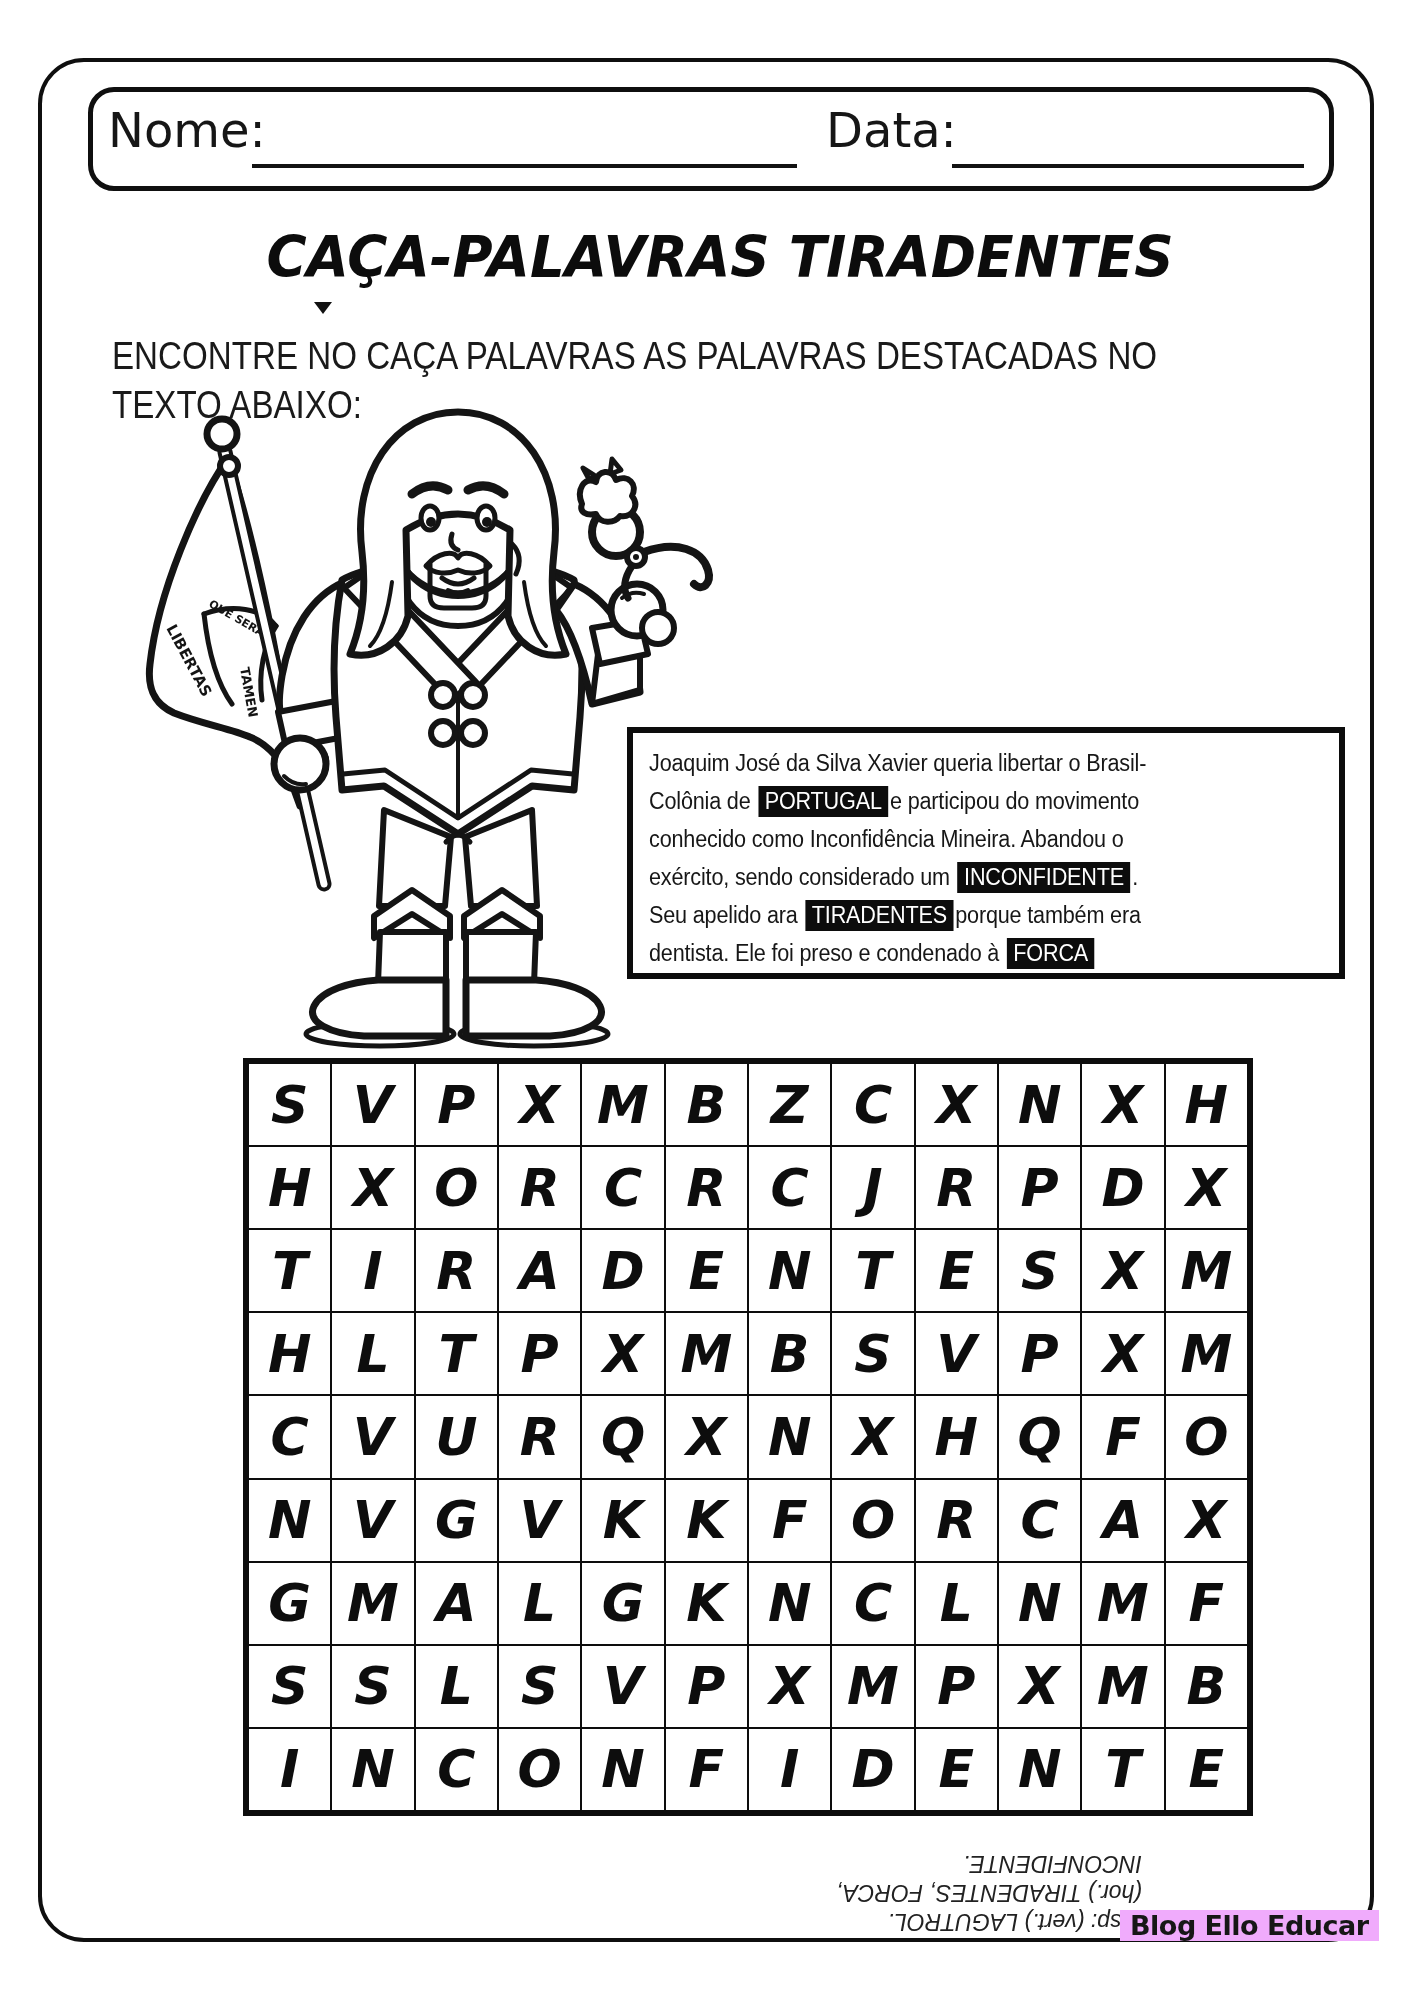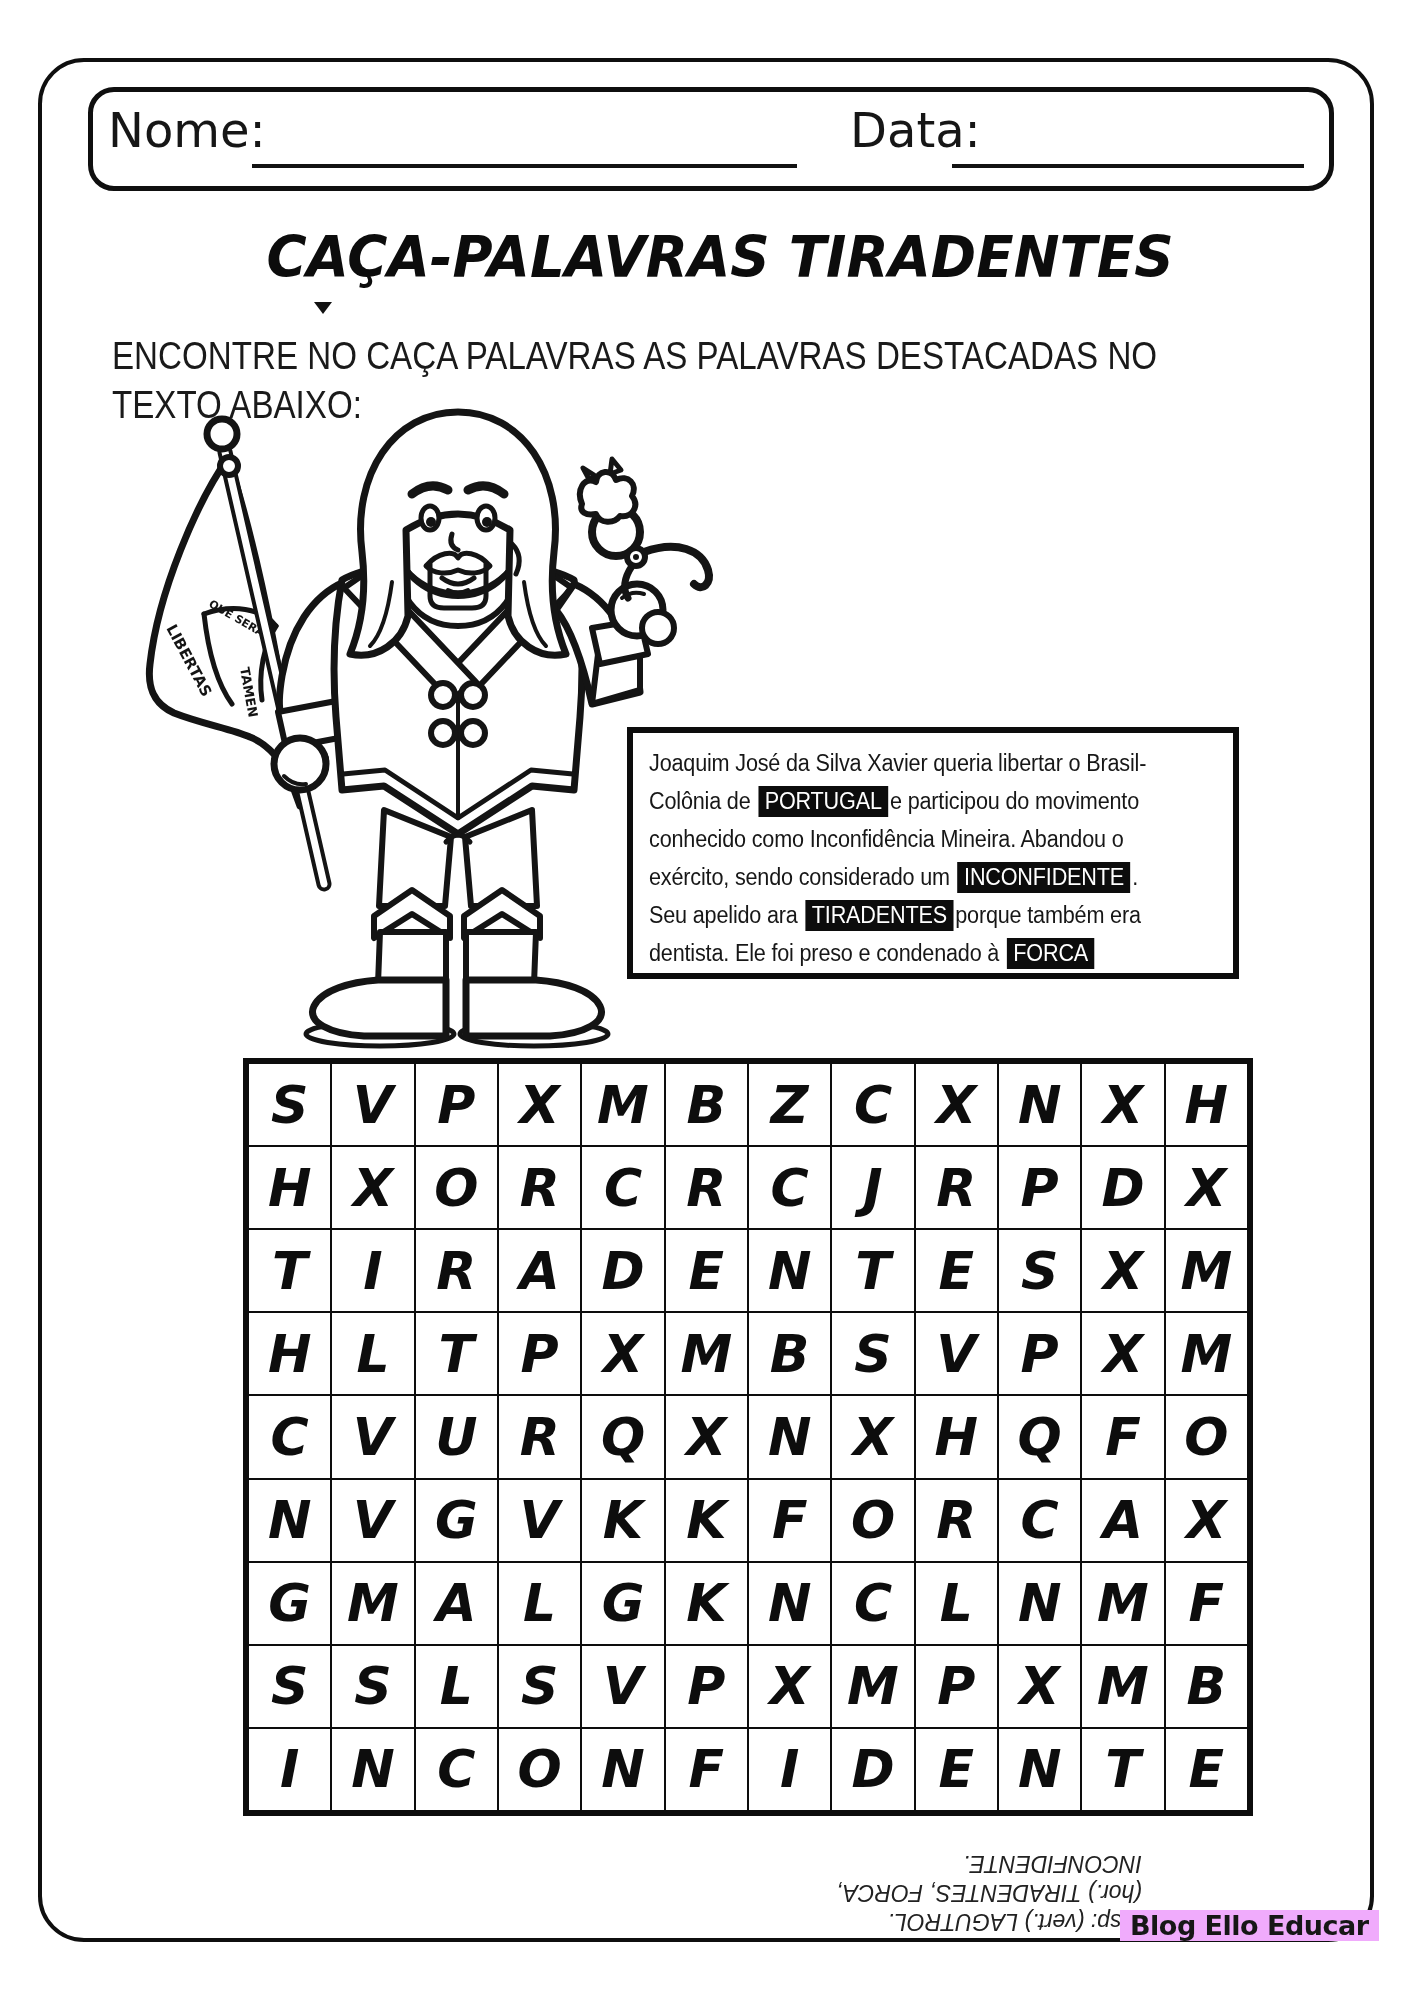--- a/index.html
+++ b/index.html
@@ -5,34 +5,34 @@
   html,body{margin:0;padding:0;background:#fff;}
   #page{position:relative;width:1414px;height:2000px;background:#ffffff;overflow:hidden;
         font-family:"Liberation Sans",sans-serif;color:#111;border-radius:12px;}
   .abs{position:absolute;}
 
   #frame{left:38px;top:58px;width:1328px;height:1876px;border:4px solid #0f0f0f;border-radius:46px;}
 
   #headerBox{left:88px;top:87px;width:1246px;height:104px;border:5px solid #0f0f0f;border-radius:26px;box-sizing:border-box;background:#fff;}
   .fieldLabel{font-family:"DejaVu Sans",sans-serif;font-size:48px;font-weight:400;color:#161616;}
   #nameLabel{left:108px;top:102px;}
-  #dateLabel{left:826px;top:102px;margin-left:24px;}
+  #dateLabel{left:826px;top:102px;}
   .blank{border-bottom:4px solid #121212;height:0;}
   #nameLine{left:252px;top:164px;width:545px;}
   #dateLine{left:952px;top:164px;width:352px;}
 
   #title{left:720px;top:224px;transform:translateX(-50%) scaleX(.96);transform-origin:center top;
          font-family:"DejaVu Sans",sans-serif;font-weight:800;font-style:italic;font-size:57px;
          letter-spacing:0px;white-space:nowrap;color:#0c0c0c;}
   #caret{left:314px;top:302px;width:0;height:0;border-left:9px solid transparent;border-right:9px solid transparent;border-top:12px solid #111;}
 
   #instruction{left:112px;top:331px;transform:scaleX(.85);transform-origin:left top;white-space:nowrap;
                font-size:39px;line-height:49px;color:#1a1a1a;}
 
-  #storyBox{left:627px;top:727px;width:612px;height:252px;border:6px solid #0c0c0c;box-sizing:border-box;background:#fff;}
+  #storyBox{left:627px;top:727px;width:718px;height:252px;border:6px solid #0c0c0c;box-sizing:border-box;background:#fff;}
   #storyText{position:absolute;left:16px;top:11px;width:640px;transform:scaleX(.92);transform-origin:0 0;
              font-size:23.5px;line-height:38px;letter-spacing:-0.2px;color:#171717;}
   .story-line{white-space:nowrap;}
   .hl{background:#0c0c0c;color:#ffffff;padding:2px 7px 3px;margin:0 2px;}
 
   #grid{left:243px;top:1058px;width:1010px;height:758px;border:5px solid #0d0d0d;box-sizing:border-box;
         display:grid;grid-template-columns:repeat(12,1fr);grid-auto-rows:1fr;background:#fff;}
   .cell{border:1.5px solid #0d0d0d;display:flex;align-items:center;justify-content:center;
         font-family:"DejaVu Sans",sans-serif;font-style:italic;font-weight:700;font-size:52px;color:#0d0d0d;}
 

